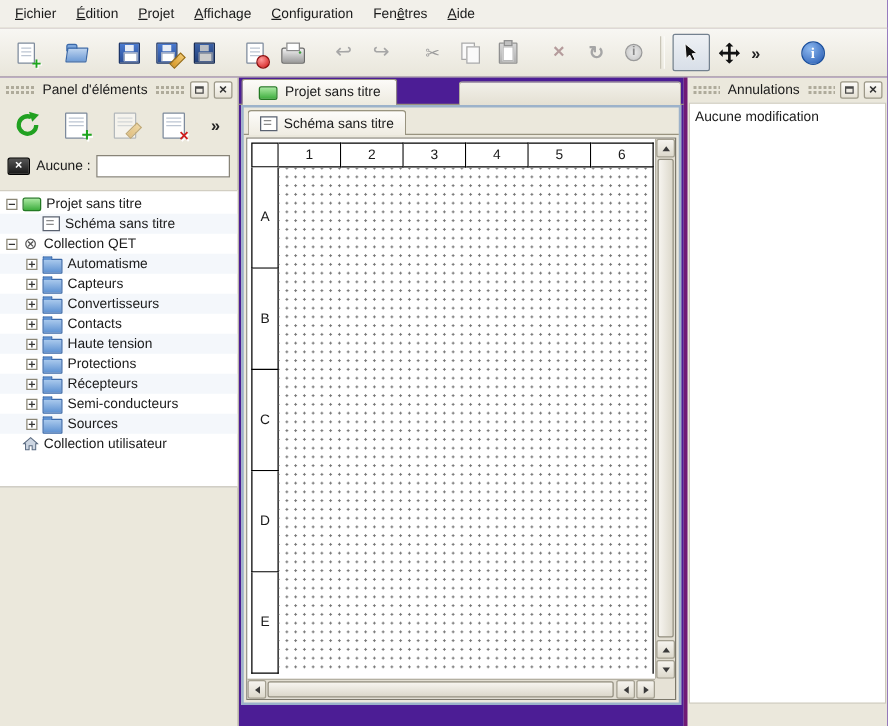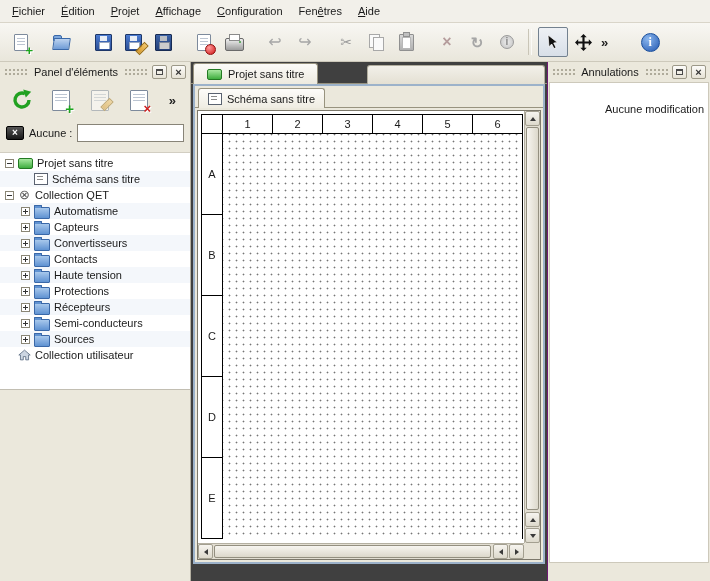--- a/index.html
+++ b/index.html
@@ -1,16 +1,16 @@
 <!DOCTYPE html>
 <html><head>
 <meta charset="utf-8">
 <style>
   html,body{margin:0;padding:0;}
-  .window{position:relative;width:710px;height:581px;background:#404040;overflow:hidden;
+  .window{position:relative;width:710px;height:581px;background:#4c1d95;overflow:hidden;
     font-family:"Liberation Sans",sans-serif;font-size:11px;color:#1a1a1a;}
 
   
   .menubar{position:absolute;left:0;top:0;width:100%;height:23px;background:#f2f0ea;
     border-bottom:1px solid #d9d5c9;display:flex;align-items:center;padding:0 4px;box-sizing:border-box;}
   .menu-item{padding:3px 8px;white-space:nowrap;}
 
   
   .toolbar{position:absolute;left:0;top:23px;width:100%;height:39px;
     background:linear-gradient(#f8f7f3,#e9e6db);border-bottom:1px solid #cdc9bb;
@@ -66,21 +66,21 @@
   .info-g{width:14px;height:14px;border-radius:50%;border:1px solid #9a9a9a;background:radial-gradient(#ececec,#c2c2c2);
     color:#888;font-weight:bold;font-size:10px;line-height:12px;text-align:center;box-sizing:border-box;flex:none;}
   .info-b{width:19px;height:19px;border-radius:50%;border:1px solid #1a4f9c;
     background:radial-gradient(circle at 35% 30%,#8cb8ef,#2257b0);color:#fff;font-weight:bold;font-size:12px;
     line-height:17px;text-align:center;box-sizing:border-box;font-family:"Liberation Serif",serif;flex:none;}
 
   
   .left-dock{position:absolute;left:0;top:62px;width:191px;height:519px;background:#ebe8dc;
     border-right:1px solid #b4b0a2;box-sizing:border-box;}
   .right-dock{position:absolute;left:547px;top:62px;width:163px;height:519px;background:#ebe8dc;
-    border-left:1px solid #701a75;box-sizing:border-box;text-align:right;}
+    border-left:3px solid #701a75;box-sizing:border-box;}
   .dock-title{position:absolute;left:0;top:0;width:100%;height:20px;display:flex;align-items:center;
     gap:4px;padding:0 4px;box-sizing:border-box;}
   .dots{flex:1;height:8px;background-image:radial-gradient(#afab9b 40%,transparent 45%);background-size:4px 4px;}
   .ttl{flex:none;padding:0 2px;white-space:nowrap;}
   .dkbtn{width:15px;height:14px;border:1px solid #9c9888;border-radius:2px;flex:none;
     background:linear-gradient(#fcfbf9,#e6e2d5);display:flex;align-items:center;justify-content:center;box-sizing:border-box;}
   .fl{width:7px;height:6px;border:1px solid #4a4a4a;border-top-width:2px;box-sizing:border-box;}
   .xg{font-size:11px;font-weight:bold;line-height:1;color:#333;}
 
   .panel-toolbar{position:absolute;left:0;top:20px;width:100%;height:36px;display:flex;align-items:center;
@@ -151,21 +151,21 @@
     border:1px solid #938f80;border-radius:2px;box-sizing:border-box;}
   .hthumb{position:absolute;top:1px;height:13px;left:16px;right:33px;background:linear-gradient(#f7f5f0,#dcd8cb);
     border:1px solid #938f80;border-radius:2px;box-sizing:border-box;}
   .tri{width:0;height:0;}
   .tri-up{border-left:3px solid transparent;border-right:3px solid transparent;border-bottom:4px solid #3a3a3a;}
   .tri-down{border-left:3px solid transparent;border-right:3px solid transparent;border-top:4px solid #3a3a3a;}
   .tri-left{border-top:3px solid transparent;border-bottom:3px solid transparent;border-right:4px solid #3a3a3a;}
   .tri-right{border-top:3px solid transparent;border-bottom:3px solid transparent;border-left:4px solid #3a3a3a;}
 
   .undo-list{position:absolute;left:1px;top:20px;right:1px;bottom:18px;background:#fff;
-    border:1px solid #cdc9bb;box-sizing:border-box;padding:20px 4px;}
+    border:1px solid #cdc9bb;box-sizing:border-box;padding:5px 4px;}
 </style>
 </head>
 <body>
 
 <div class="window">
 
   <div class="menubar">
     <div class="menu-item"><u>F</u>ichier</div>
     <div class="menu-item"><u>É</u>dition</div>
     <div class="menu-item"><u>P</u>rojet</div>

